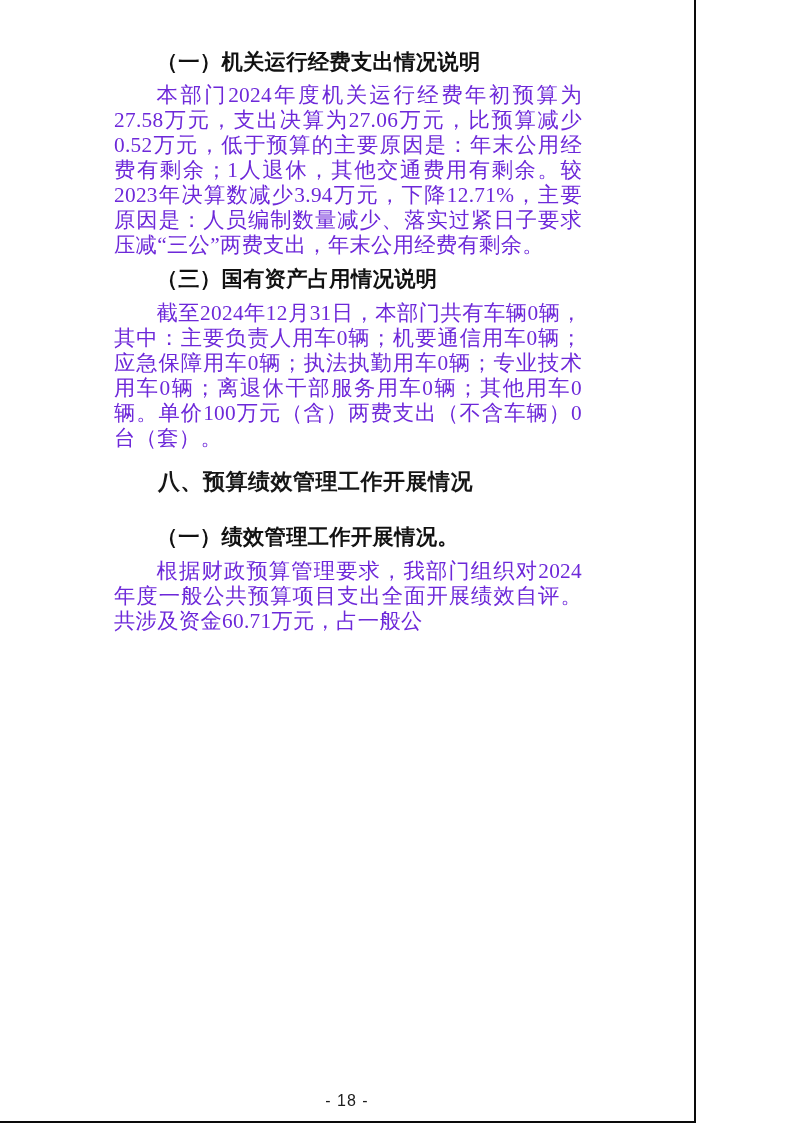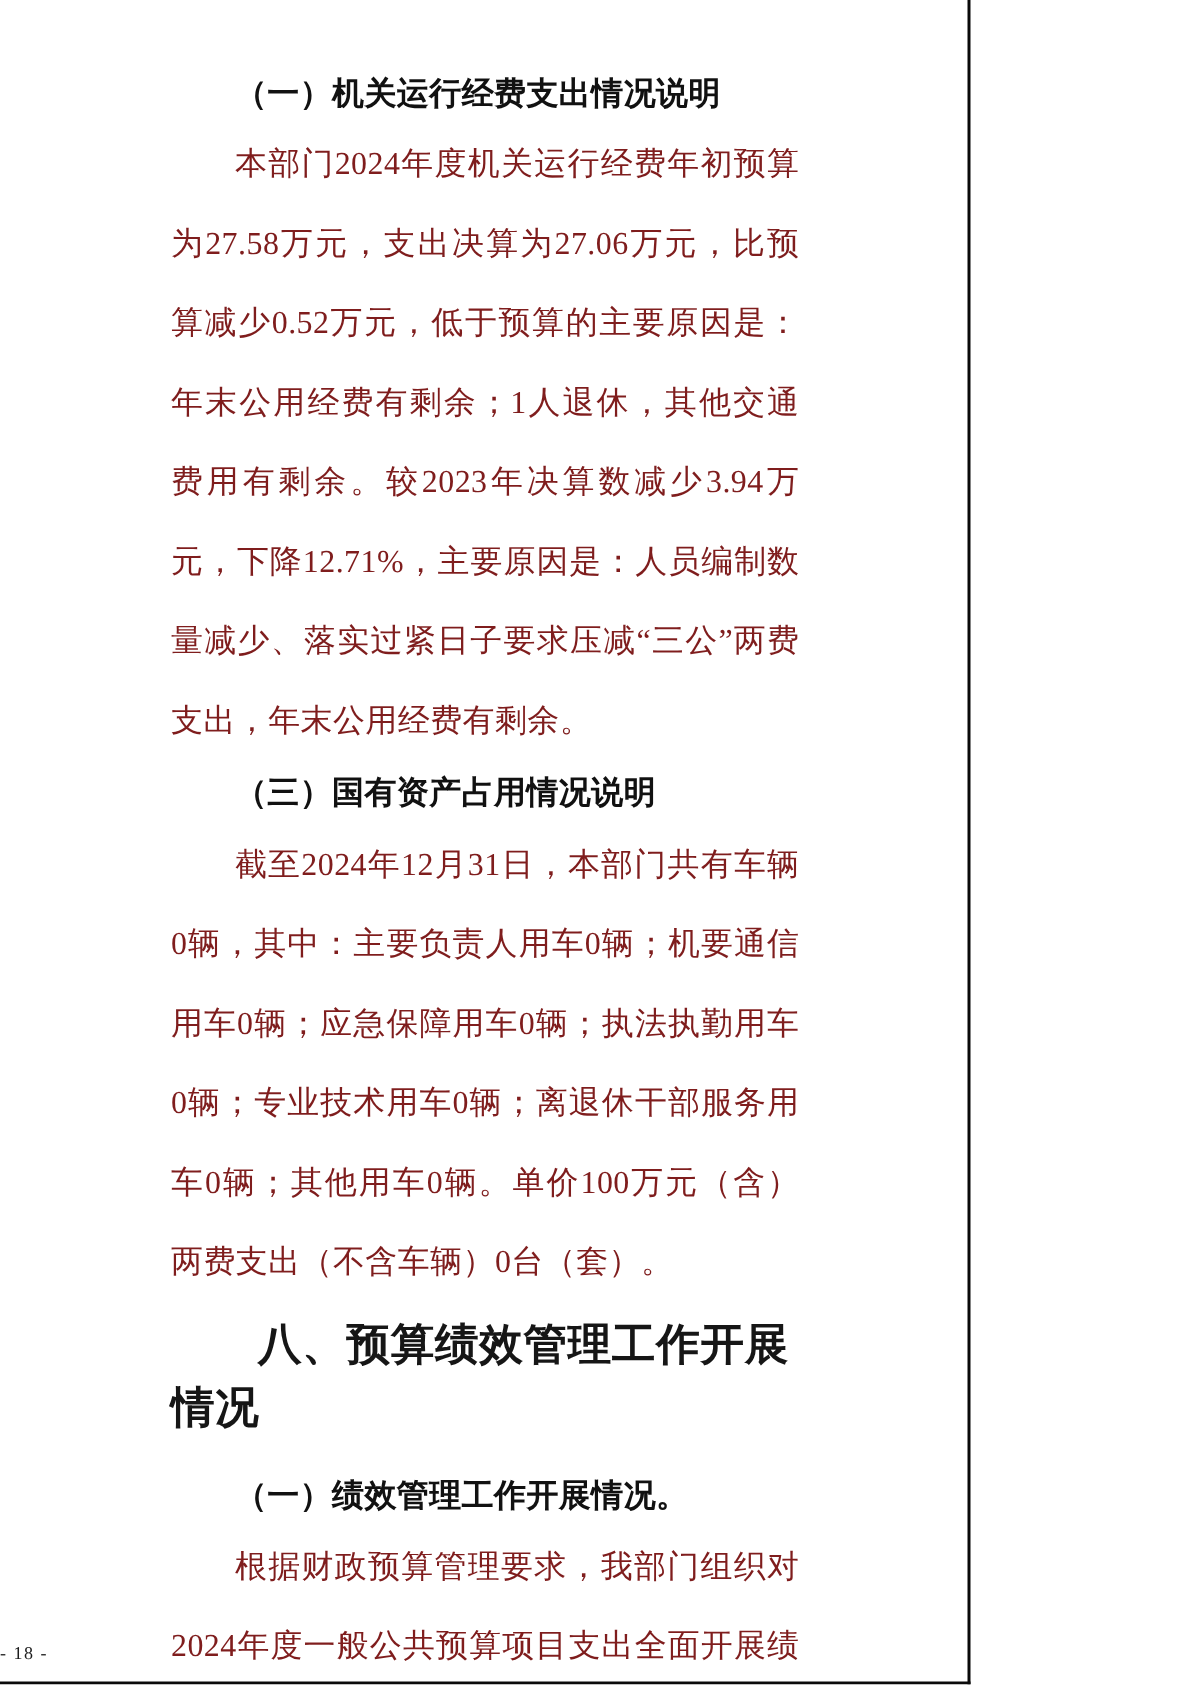--- a/index.html
+++ b/index.html
@@ -3,69 +3,69 @@
 <meta charset="utf-8">
 <style>
   * { margin: 0; padding: 0; box-sizing: border-box; }
   html, body {
     width: 794px;
     height: 1123px;
     background: #ffffff;
   }
   .page {
     position: relative;
-    width: 647px;
+    width: 696px;
     height: 1123px;
     background: #ffffff;
     border-right: 2px solid #0a0a0a;
     border-bottom: 2px solid #0a0a0a;
     overflow: hidden;
     font-family: "Liberation Serif", "DejaVu Serif", serif;
     color: #1f1f1f;
   }
   .content {
     padding: 41px 112px 0 114px;
   }
   .para {
     font-size: 21.3px;
-    line-height: 53px;
+    line-height: 25px;
     text-align: justify;
     text-indent: 2em;
-    color: #7f1d1d;
+    color: #6d28d9;
     letter-spacing: 0.3px;
   }
   .subheading {
     font-size: 21.3px;
     line-height: 42.4px;
     font-weight: bold;
     text-indent: 2em;
     text-align: left;
     color: #111111;
     letter-spacing: 0.3px;
   }
   .chapter-heading {
-    font-family: Liberation Mono, monospace;
-    font-size: 29px;
+    font-family: Liberation Sans, sans-serif;
+    font-size: 22px;
     line-height: 42.4px;
     font-weight: 600;
     text-indent: 2em;
     text-align: left;
     color: #161616;
     margin-top: 10px;
     margin-bottom: 13px;
     letter-spacing: 0.5px;
   }
   .footer {
     position: absolute;
     left: 0;
     right: 0;
     bottom: 11px;
-    text-align: left;
-    font-family: Liberation Serif, serif;
-    font-size: 12px;
+    text-align: center;
+    font-family: Liberation Sans, sans-serif;
+    font-size: 16px;
     color: #1c1c1c;
     letter-spacing: 1px;
   }
 </style>
 </head>
 <body>
 
 <div class="page">
   <div class="content">
     <h3 class="subheading">（一）机关运行经费支出情况说明</h3>

